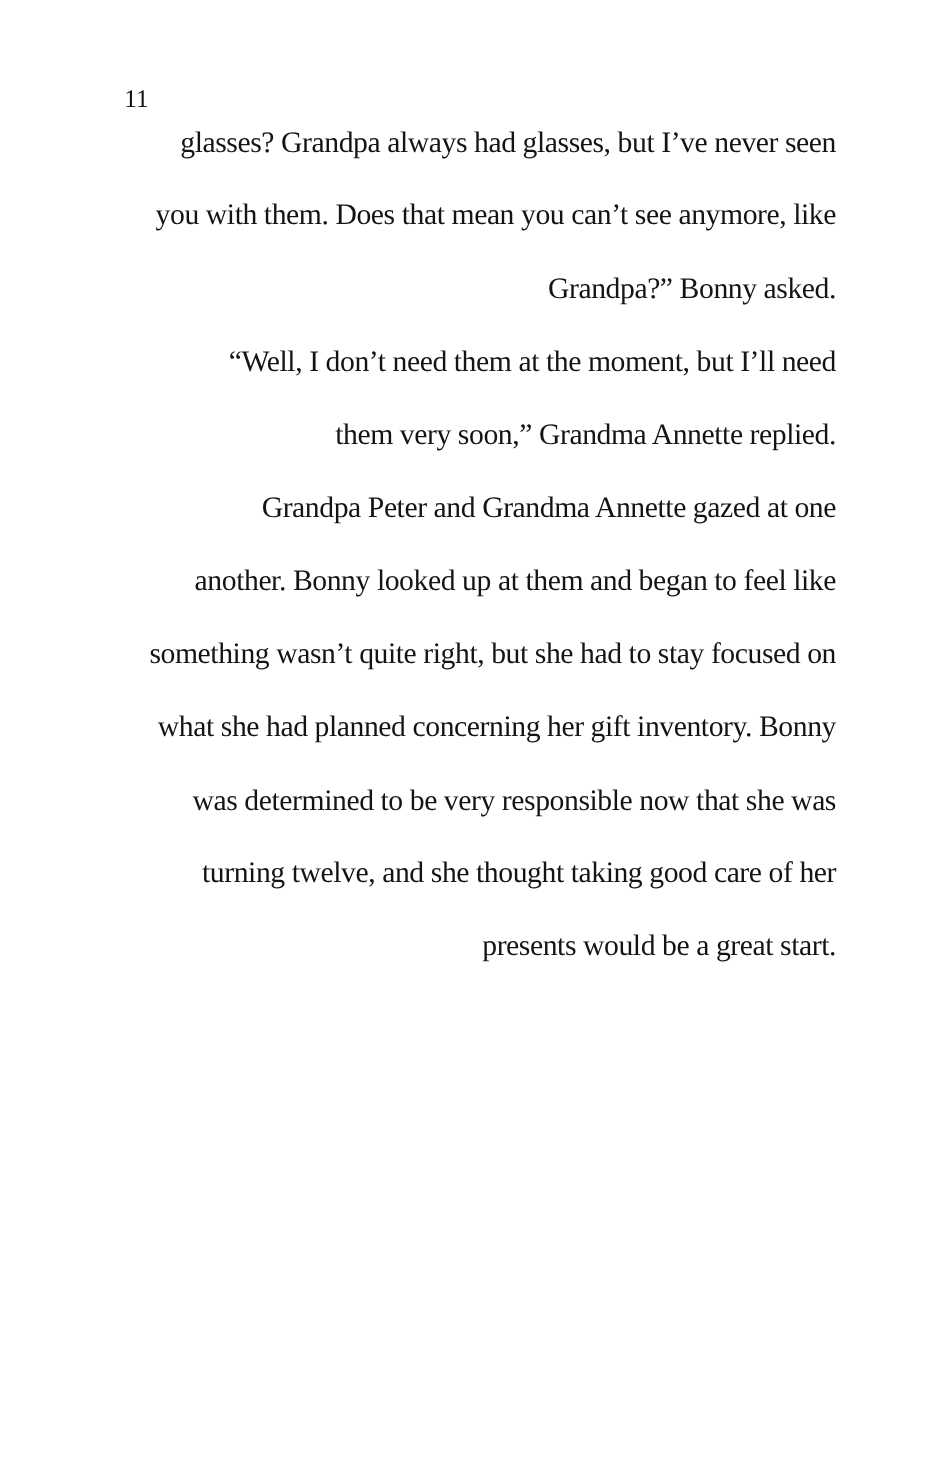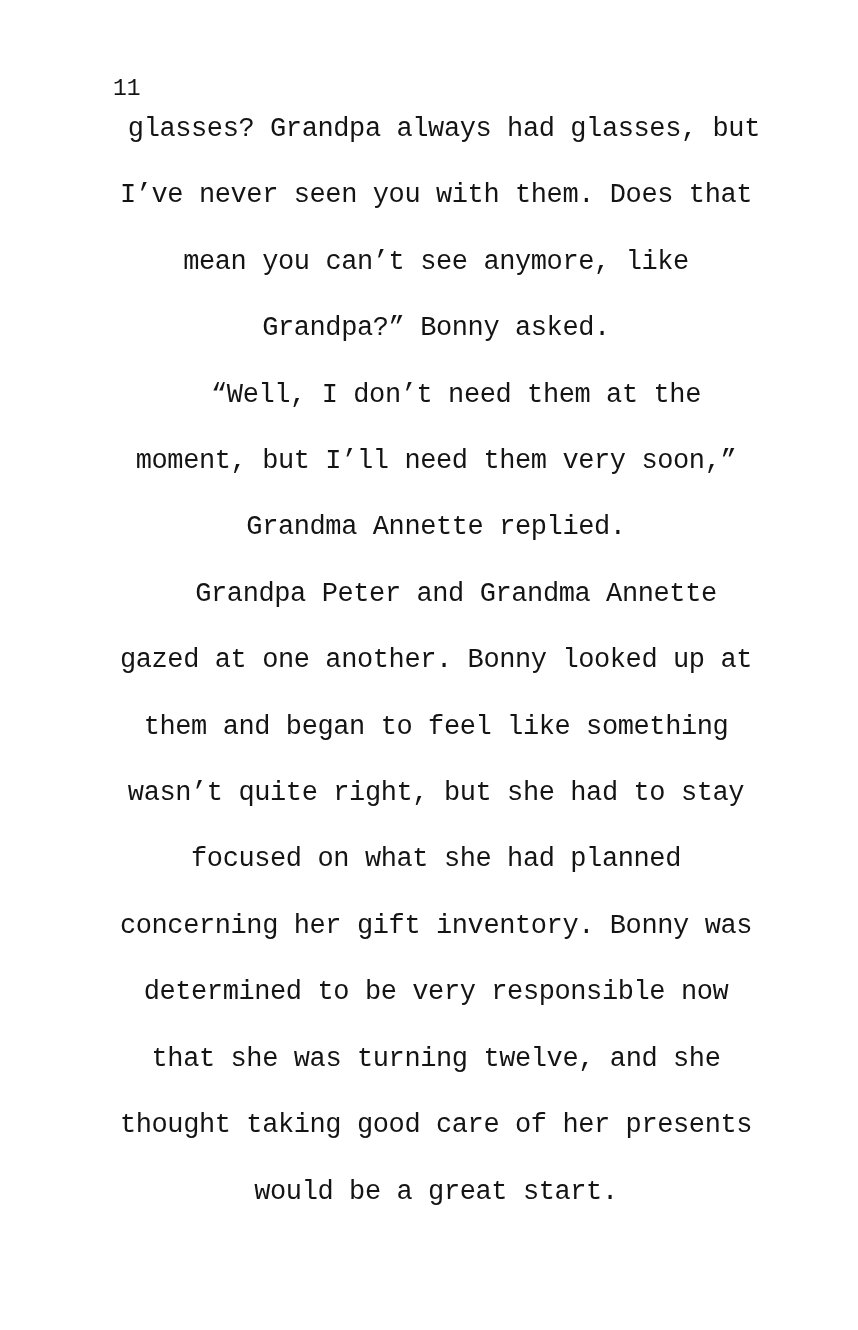--- a/index.html
+++ b/index.html
@@ -1,15 +1,15 @@
 <!DOCTYPE html>
 <html><head>
 <meta charset="utf-8">
 <style>
-  * { box-sizing: border-box; font-family: Liberation Mono, monospace; }
+  * { box-sizing: border-box; }
   html, body {
     margin: 0;
     padding: 0;
     background: #ffffff;
   }
   .page {
     position: relative;
     width: 858px;
     height: 1330px;
     background: #ffffff;
@@ -26,21 +26,21 @@
     color: #141414;
   }
   .text-block {
     position: absolute;
     left: 112px;
     top: 96px;
     width: 648px;
     font-size: 27px;
     line-height: 66.4px;
     letter-spacing: -0.4px;
-    text-align: center;
+    text-align: right;
     color: #141414;
   }
   .text-block p {
     margin: 0;
     padding: 0;
   }
   .text-block p.indent {
     text-indent: 40px;
   }
   .text-block p.continuation {

